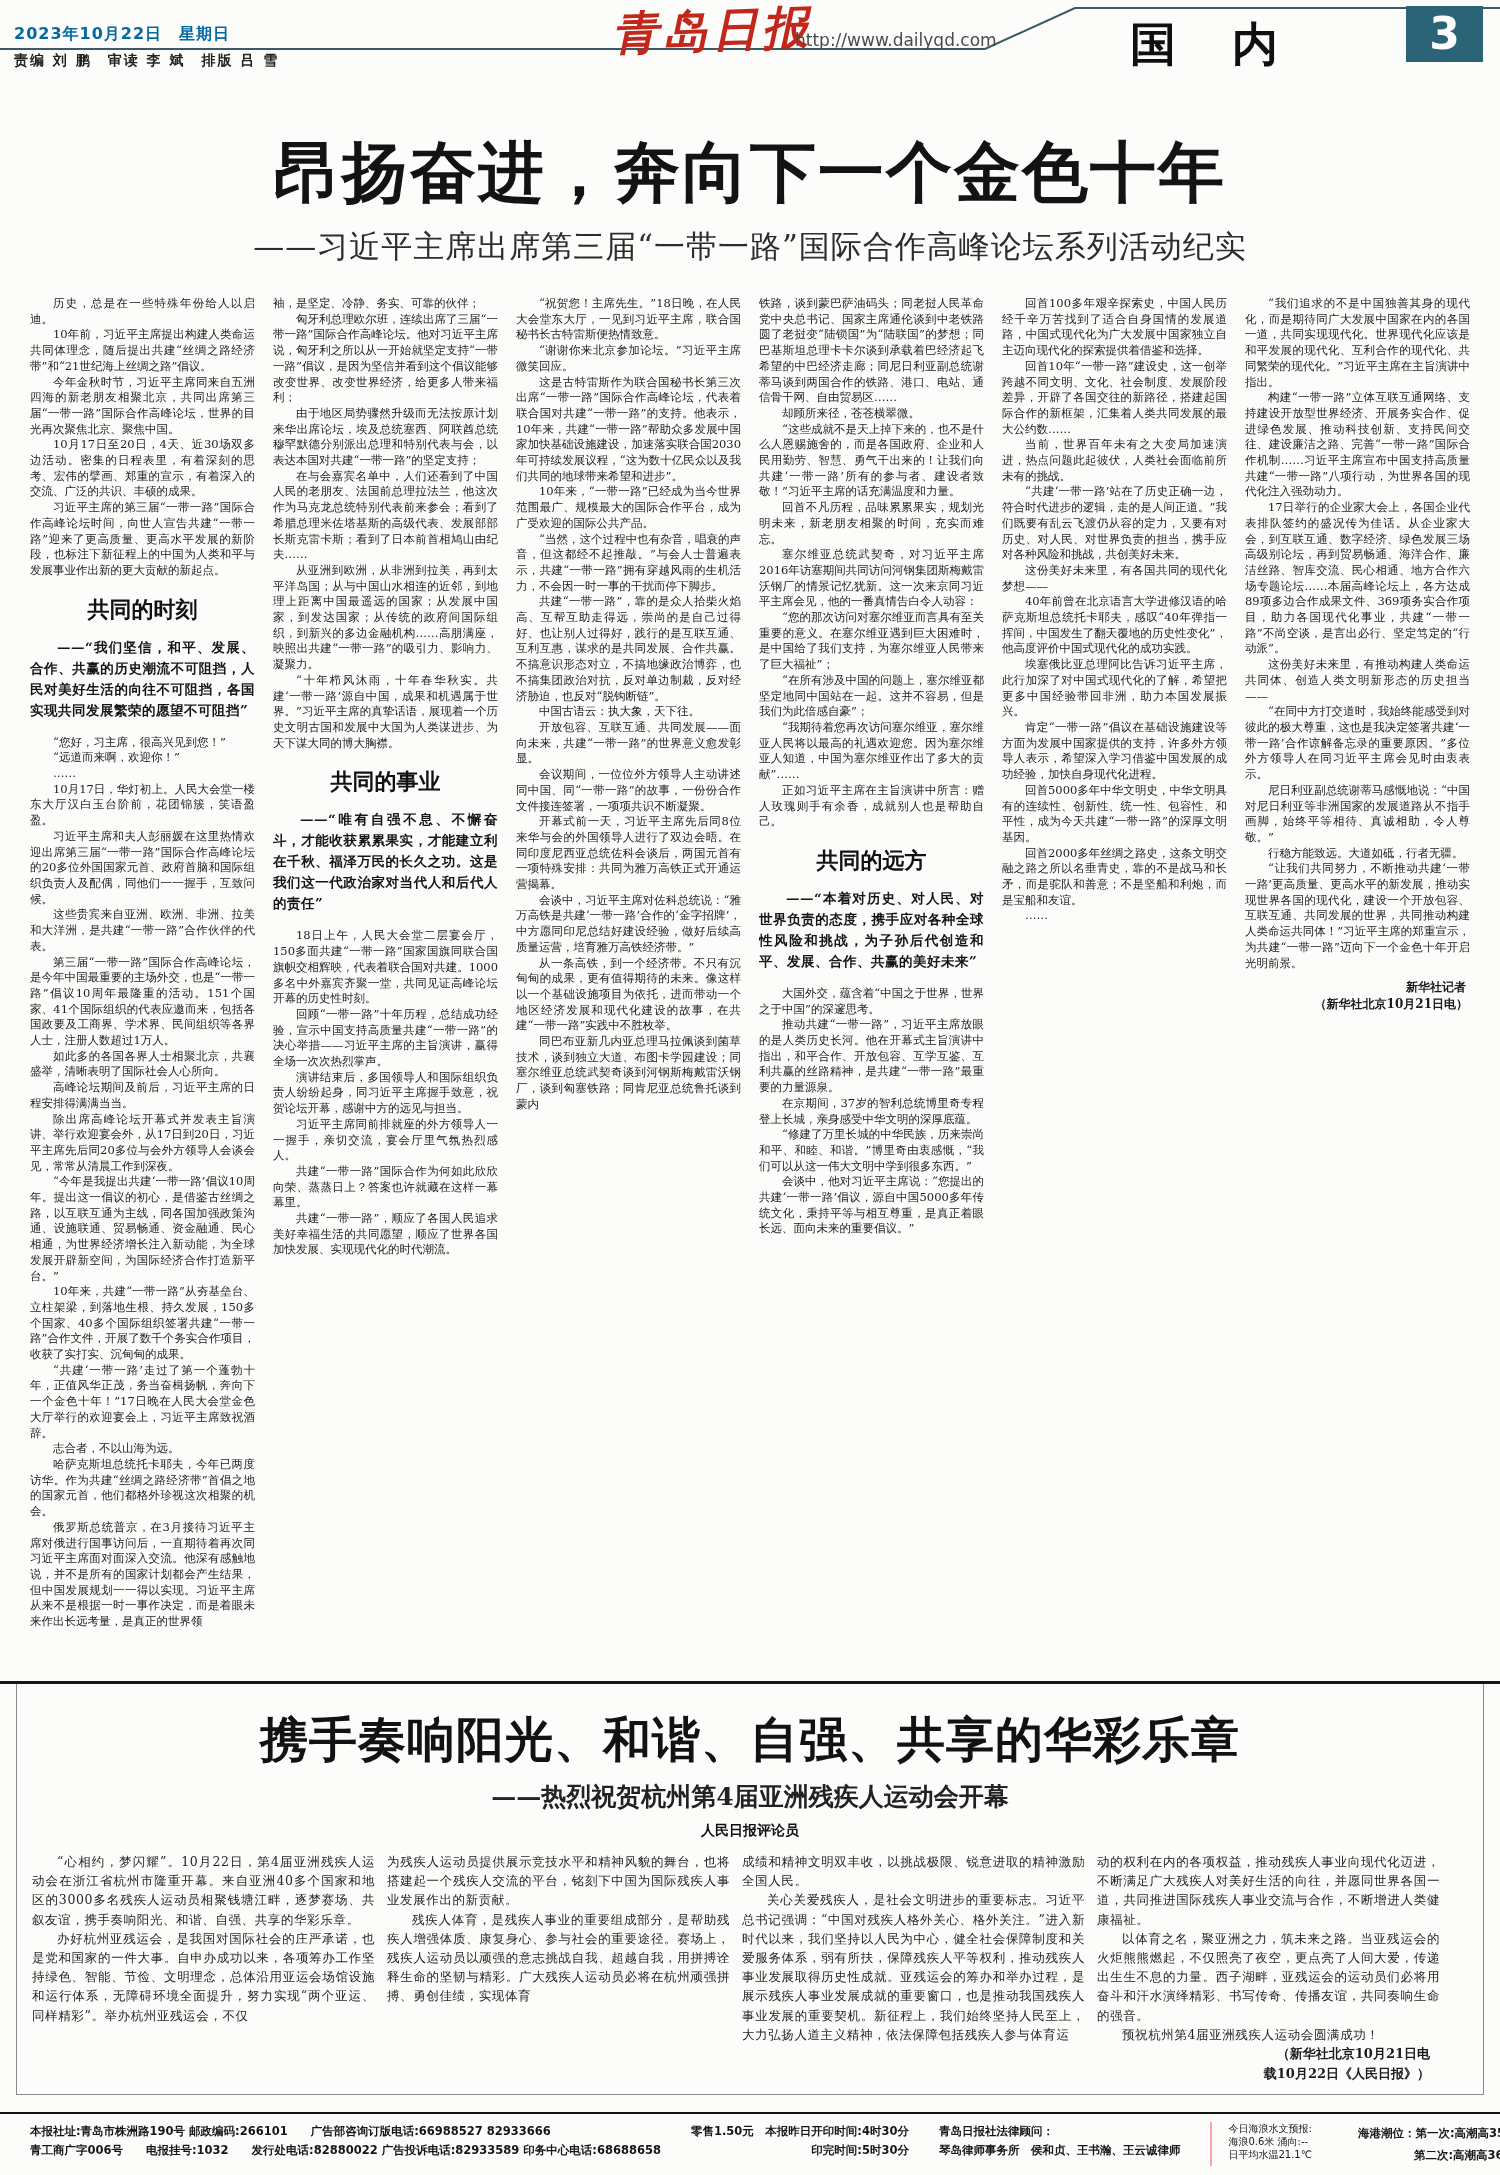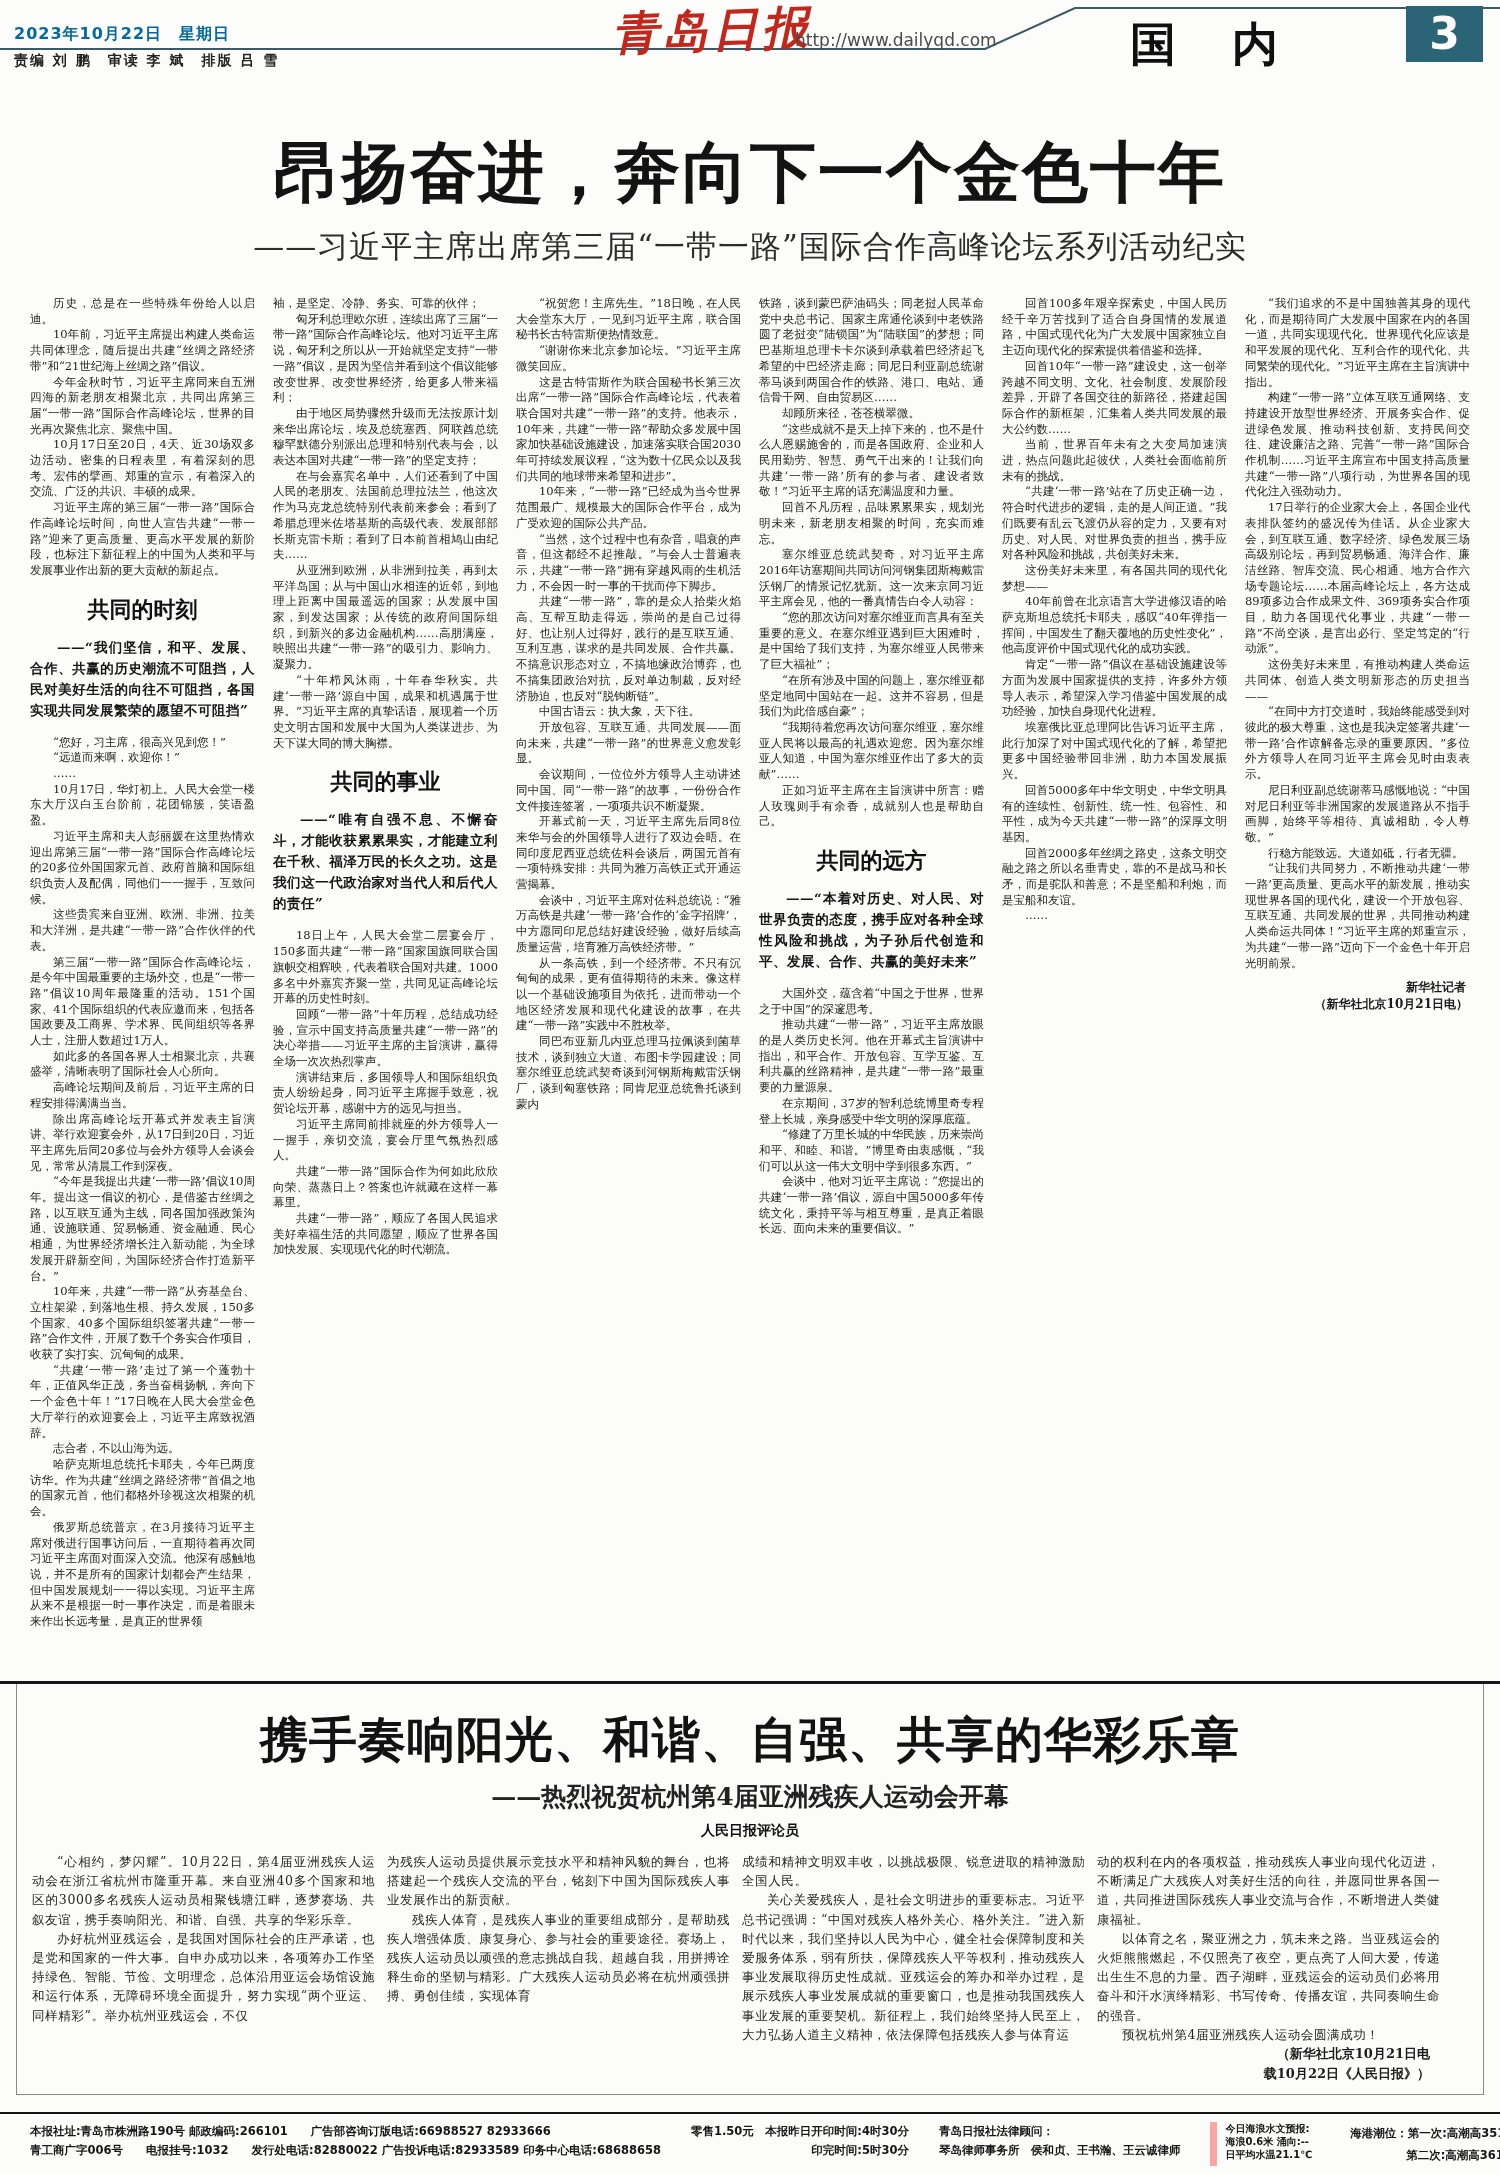--- a/index.html
+++ b/index.html
@@ -45,21 +45,21 @@
              font-size:14px;font-weight:900;color:#111;}
   #a2-cols{position:absolute;left:32px;top:1852px;width:1436px;height:232px;display:flex;gap:12px;}
   #a2-cols .ncol{width:343px;height:100%;overflow:hidden;}
   #a2-cols .p{font-size:12.5px;line-height:19.2px;letter-spacing:0.6px;color:#242424;}
   #a2-cols .dateline{font-size:13px;line-height:20px;padding-right:10px;}
   
   #footer{position:absolute;left:0;top:2112px;width:1500px;border-top:2.5px solid #141414;}
   #footer-row{display:flex;padding:8px 12px 0 12px;gap:30px;
               font-family:"DejaVu Sans","Liberation Sans",sans-serif;margin-left:18px;}
   .ft{font-size:11.5px;font-weight:700;color:#161616;line-height:19px;white-space:nowrap;}
-  .ft-tidebox{font-size:10px;line-height:13px;border-left:7px solid #fca5a5;padding:0 8px;font-weight:700;}
+  .ft-tidebox{font-size:10px;line-height:13px;border-left:2px solid #fca5a5;padding:0 16px;font-weight:400;}
   .ft-tides{line-height:22px;}
   .ft-tides div:nth-child(2){padding-left:56px;}
 </style>
 </head>
 <body>
 
 <div id="page">
 
   <svg id="hdr-svg" width="1500" height="70">
     <polyline points="0,49 985,49 1075,8 1500,8" fill="none" stroke="#3c5a66" stroke-width="2"></polyline>
@@ -149,22 +149,22 @@
         <p class="p">“修建了万里长城的中华民族，历来崇尚和平、和睦、和谐。”博里奇由衷感慨，“我们可以从这一伟大文明中学到很多东西。”</p>
         <p class="p">会谈中，他对习近平主席说：“您提出的共建‘一带一路’倡议，源自中国5000多年传统文化，秉持平等与相互尊重，是真正着眼长远、面向未来的重要倡议。”</p>
       </div>
       <div class="ncol">
         <p class="p">回首100多年艰辛探索史，中国人民历经千辛万苦找到了适合自身国情的发展道路，中国式现代化为广大发展中国家独立自主迈向现代化的探索提供着借鉴和选择。</p>
         <p class="p">回首10年“一带一路”建设史，这一创举跨越不同文明、文化、社会制度、发展阶段差异，开辟了各国交往的新路径，搭建起国际合作的新框架，汇集着人类共同发展的最大公约数……</p>
         <p class="p">当前，世界百年未有之大变局加速演进，热点问题此起彼伏，人类社会面临前所未有的挑战。</p>
         <p class="p">“共建‘一带一路’站在了历史正确一边，符合时代进步的逻辑，走的是人间正道。”我们既要有乱云飞渡仍从容的定力，又要有对历史、对人民、对世界负责的担当，携手应对各种风险和挑战，共创美好未来。</p>
         <p class="p">这份美好未来里，有各国共同的现代化梦想——</p>
         <p class="p">40年前曾在北京语言大学进修汉语的哈萨克斯坦总统托卡耶夫，感叹“40年弹指一挥间，中国发生了翻天覆地的历史性变化”，他高度评价中国式现代化的成功实践。</p>
+        <p class="p">埃塞俄比亚总理阿比告诉习近平主席，此行加深了对中国式现代化的了解，希望把更多中国经验带回非洲，助力本国发展振兴。</p>
         <p class="p">肯定“一带一路”倡议在基础设施建设等方面为发展中国家提供的支持，许多外方领导人表示，希望深入学习借鉴中国发展的成功经验，加快自身现代化进程。</p>
-        <p class="p">埃塞俄比亚总理阿比告诉习近平主席，此行加深了对中国式现代化的了解，希望把更多中国经验带回非洲，助力本国发展振兴。</p>
         <p class="p">回首5000多年中华文明史，中华文明具有的连续性、创新性、统一性、包容性、和平性，成为今天共建“一带一路”的深厚文明基因。</p>
         <p class="p">回首2000多年丝绸之路史，这条文明交融之路之所以名垂青史，靠的不是战马和长矛，而是驼队和善意；不是坚船和利炮，而是宝船和友谊。</p>
         <p class="p">……</p>
       </div>
       <div class="ncol">
         <p class="p">“我们追求的不是中国独善其身的现代化，而是期待同广大发展中国家在内的各国一道，共同实现现代化。世界现代化应该是和平发展的现代化、互利合作的现代化、共同繁荣的现代化。”习近平主席在主旨演讲中指出。</p>
         <p class="p">构建“一带一路”立体互联互通网络、支持建设开放型世界经济、开展务实合作、促进绿色发展、推动科技创新、支持民间交往、建设廉洁之路、完善“一带一路”国际合作机制……习近平主席宣布中国支持高质量共建“一带一路”八项行动，为世界各国的现代化注入强劲动力。</p>
         <p class="p">17日举行的企业家大会上，各国企业代表排队签约的盛况传为佳话。从企业家大会，到互联互通、数字经济、绿色发展三场高级别论坛，再到贸易畅通、海洋合作、廉洁丝路、智库交流、民心相通、地方合作六场专题论坛……本届高峰论坛上，各方达成89项多边合作成果文件、369项务实合作项目，助力各国现代化事业，共建“一带一路”不尚空谈，是言出必行、坚定笃定的“行动派”。</p>
         <p class="p">这份美好未来里，有推动构建人类命运共同体、创造人类文明新形态的历史担当——</p>
         <p class="p">“在同中方打交道时，我始终能感受到对彼此的极大尊重，这也是我决定签署共建‘一带一路’合作谅解备忘录的重要原因。”多位外方领导人在同习近平主席会见时由衷表示。</p>

